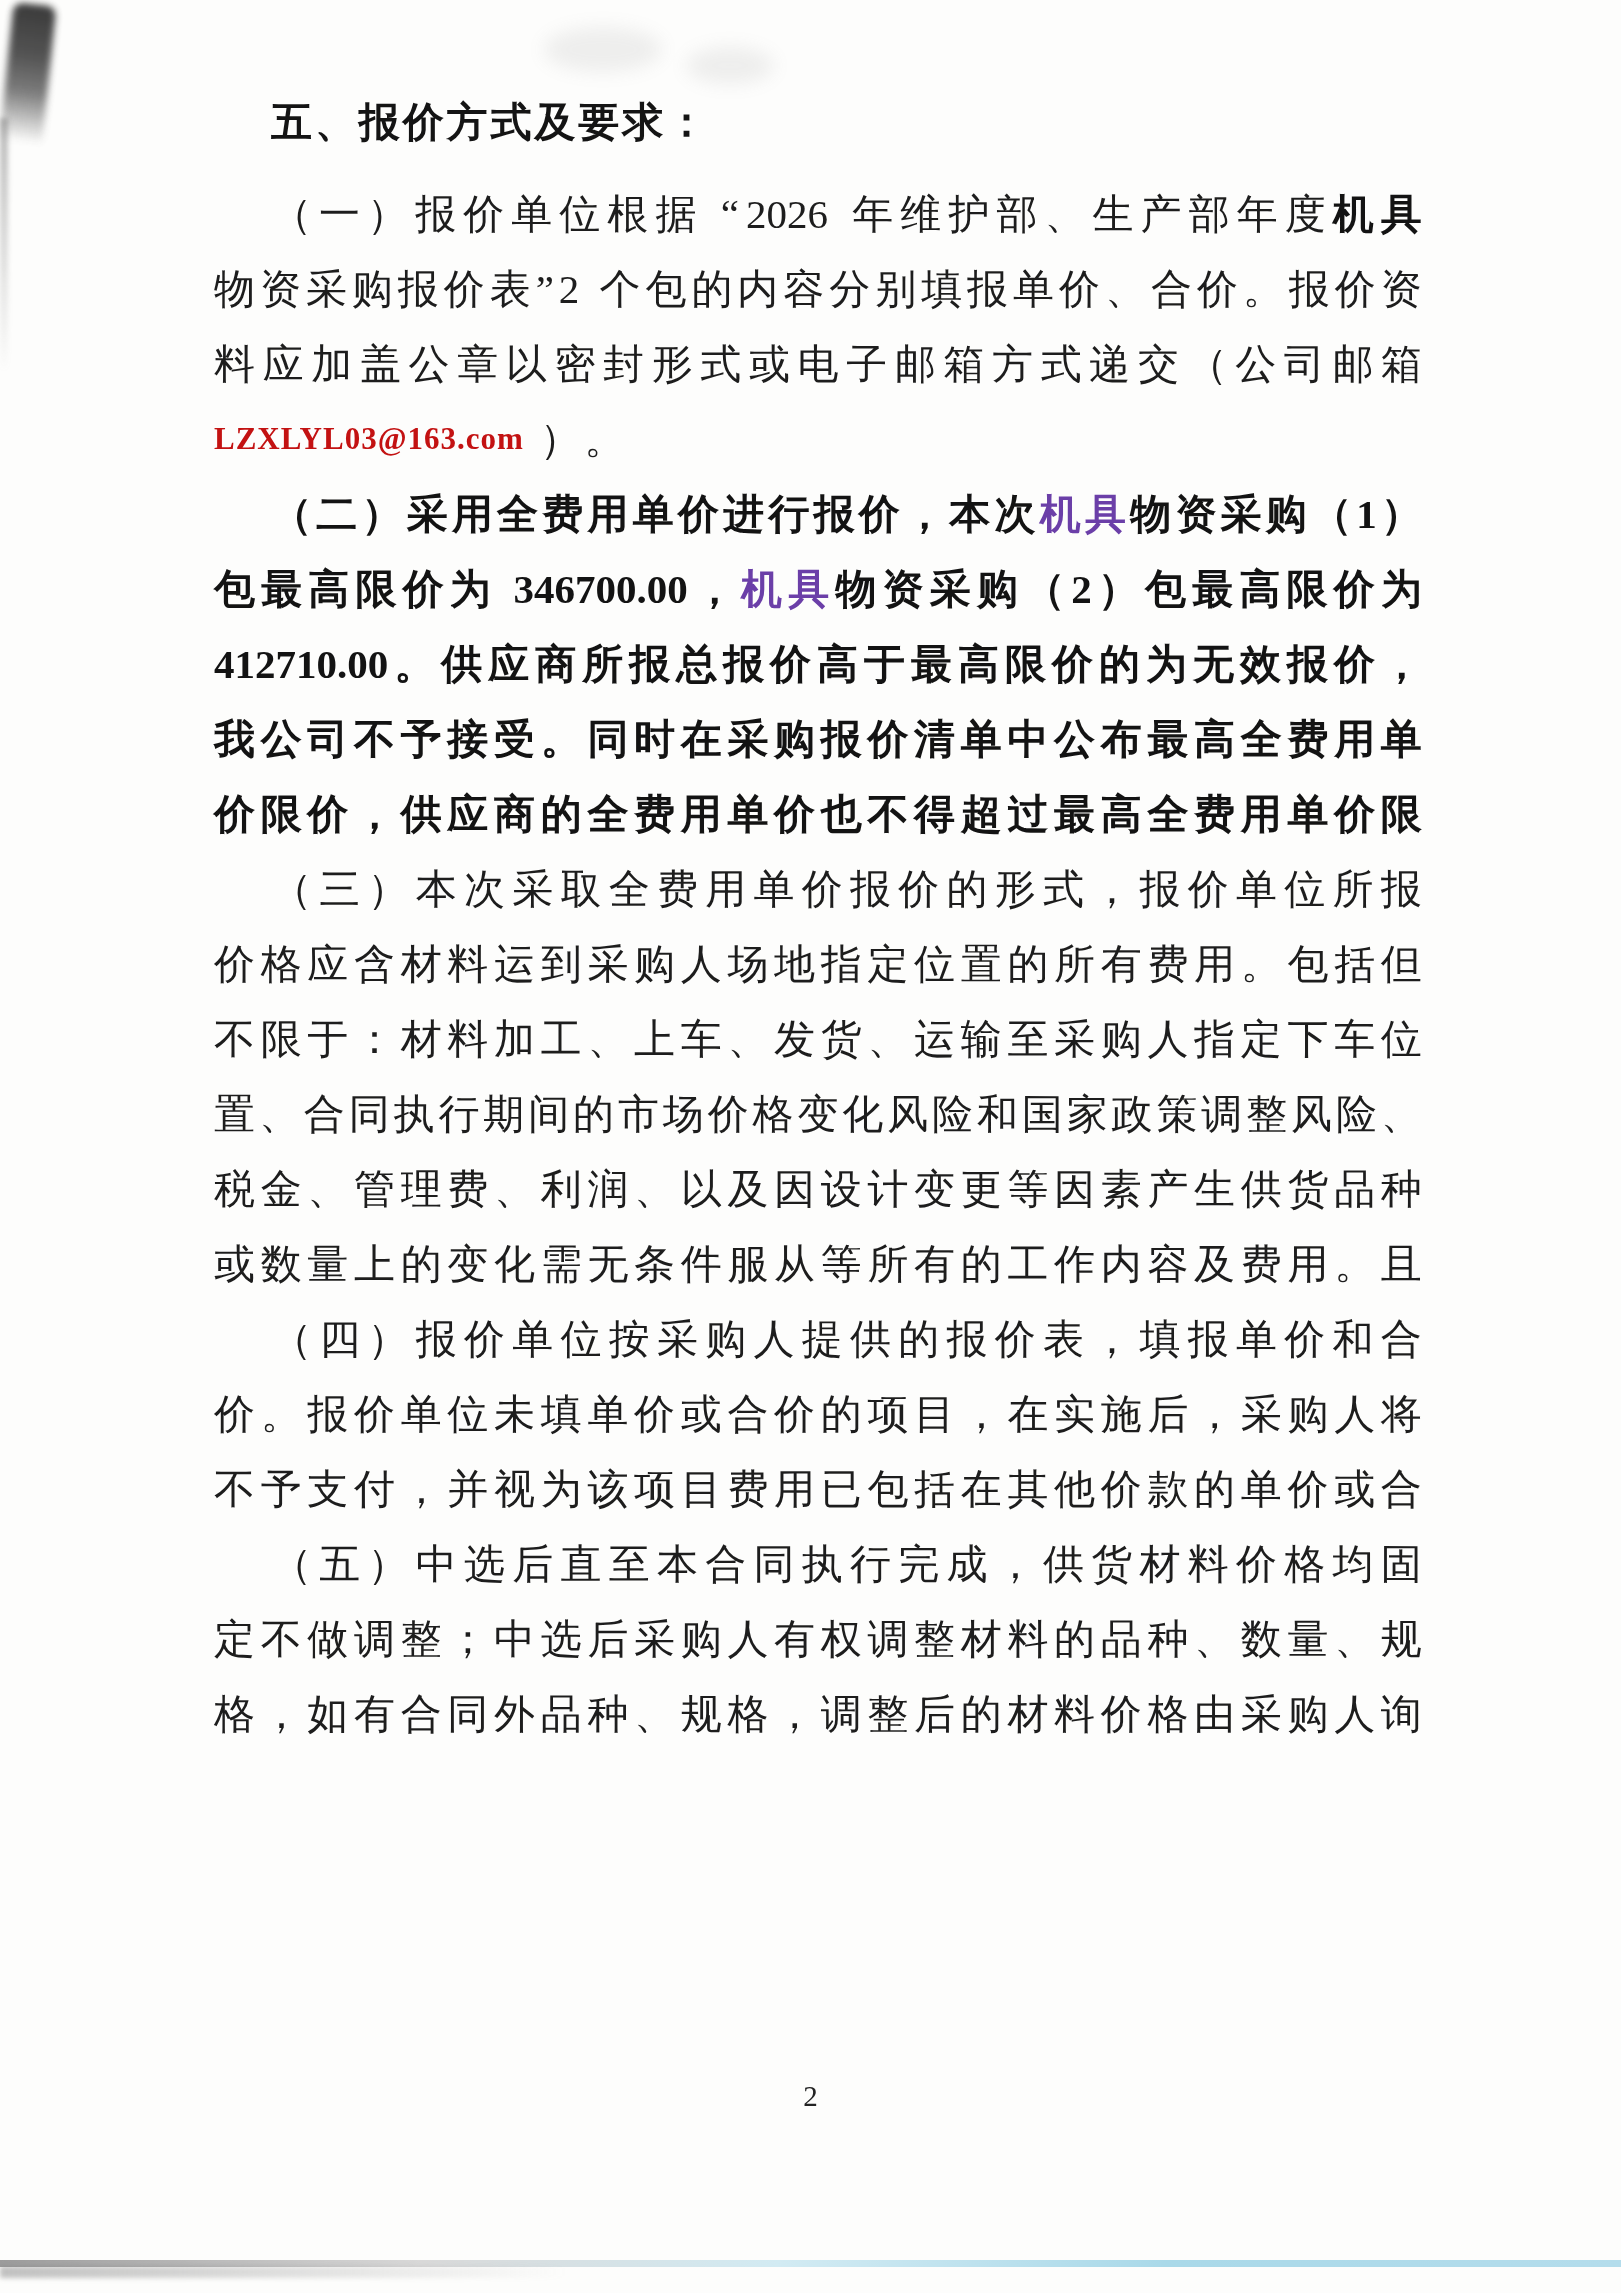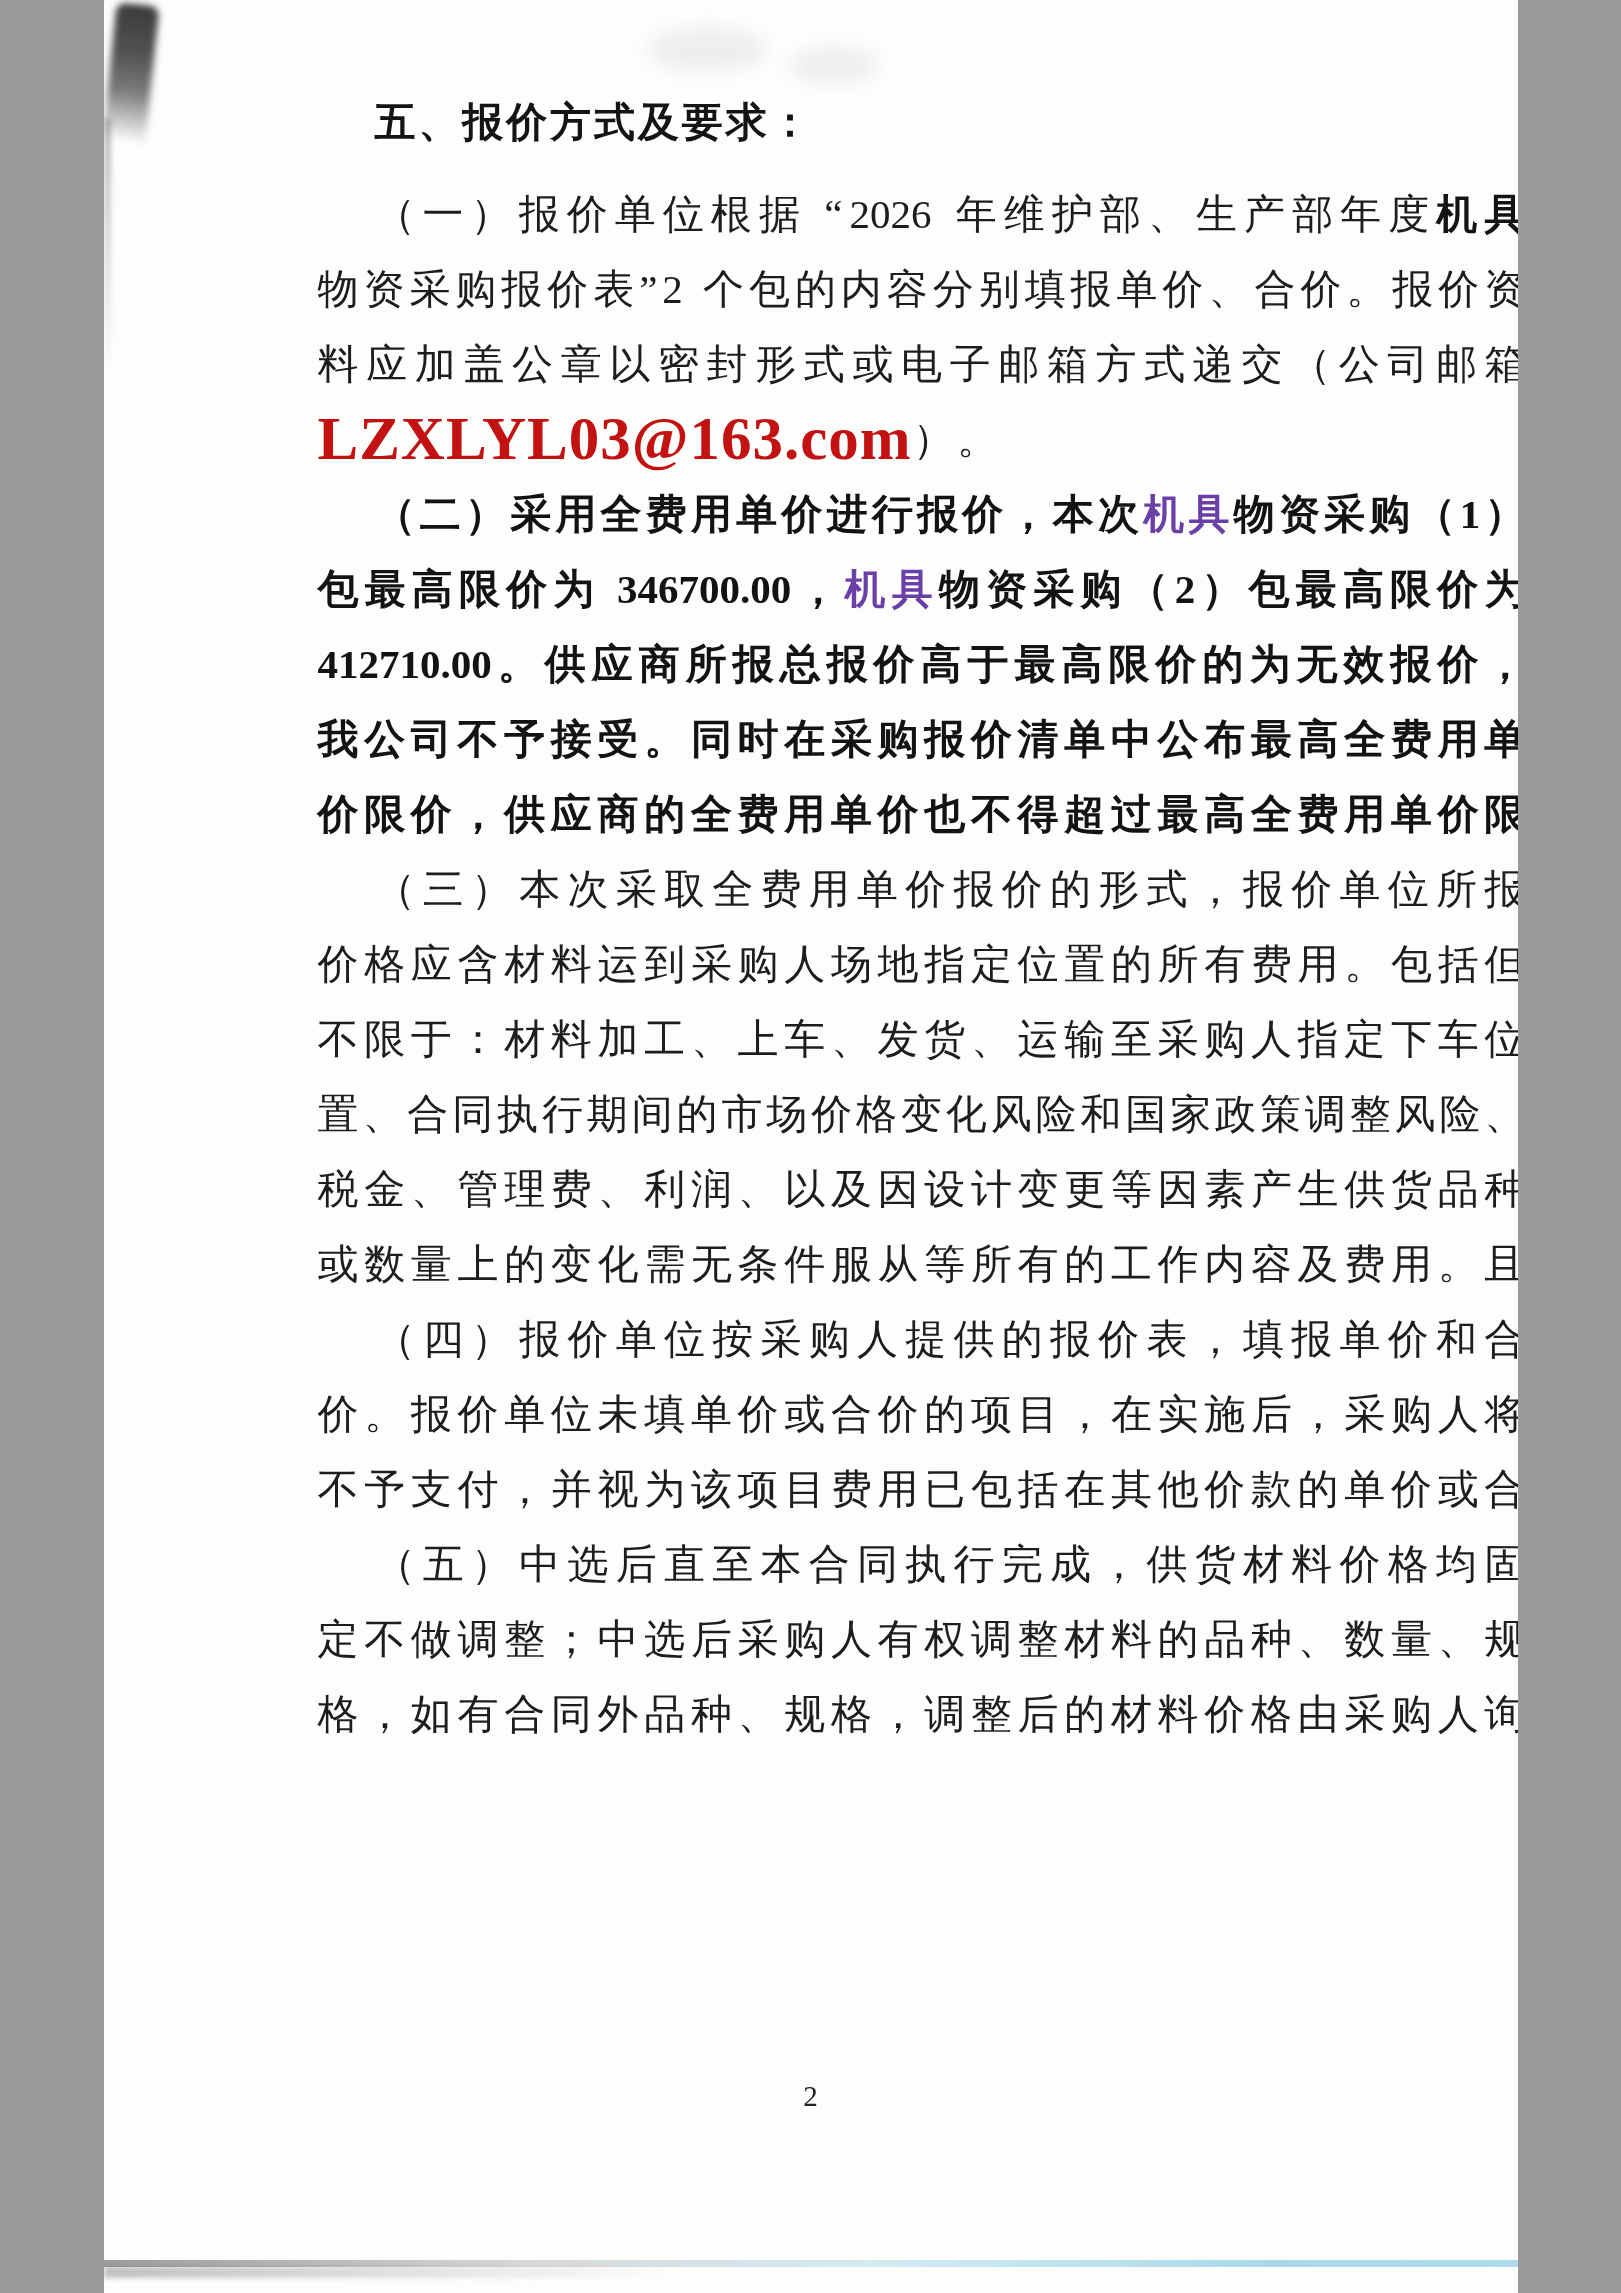--- a/index.html
+++ b/index.html
@@ -1,18 +1,18 @@
 <!DOCTYPE html>
 <html><head>
 <meta charset="utf-8">
 <style>
   html,body{margin:0;padding:0;background:#9a9a9a;}
   .page{
     position:relative;
-    width:1414px;height:2294px;
+    width:1621px;height:2294px;
     margin:0 auto;
     background:#fdfdfc;
     overflow:hidden;
     font-family:"Liberation Serif","DejaVu Serif",serif;
     color:#1d1d1d;
   }
   .content{position:absolute;left:214px;top:83px;width:1208px;}
   .heading{
     height:78px;display:flex;align-items:center;
     font-size:41px;font-weight:bold;letter-spacing:2.9px;
@@ -23,22 +23,22 @@
     font-size:41px;color:#1d1d1d;
   }
   .line.j{justify-content:space-between;}
   .line.j [data-bind]{display:contents;}
   .ch{font-style:normal;white-space:pre;}
   .line.plain{letter-spacing:3.4px;}
   .indent{padding-left:57px;}
   .boldline,.b{font-weight:bold;color:#131313;}
   .purple{color:#6b3fa8;font-weight:bold;}
   .email{
-    color:#c31212;font-weight:bold;font-size:61px;
-    letter-spacing:1px;margin-right:1px;
+    color:#c31212;font-weight:bold;font-size:31px;
+    letter-spacing:1px;margin-right:16px;
   }
   .footer{
     position:absolute;top:2080px;left:0;width:100%;
     text-align:center;font-size:29px;color:#232323;
   }
   
   .artifact-corner{
     position:absolute;left:5.9px;top:3.9px;width:43px;height:145px;
     background:linear-gradient(182deg,#1f1f1f 0%,#3c3c3c 35%,#6a6a6a 60%,rgba(130,130,130,0) 95%);
     border-radius:9.8px;transform:rotate(6deg);

